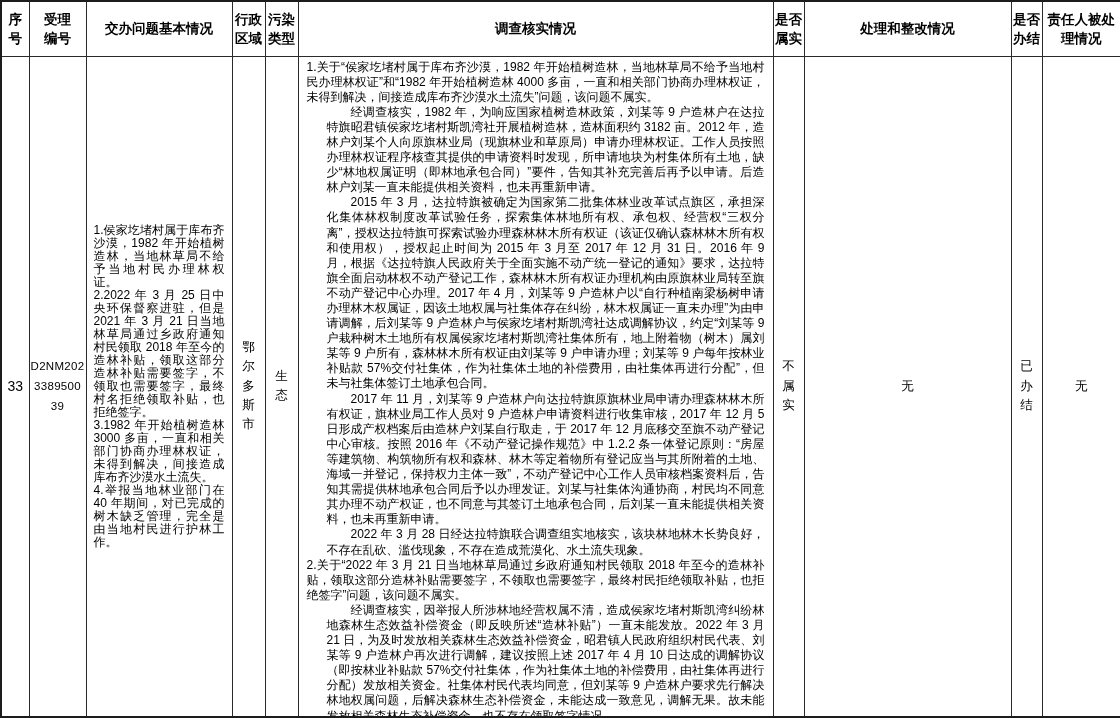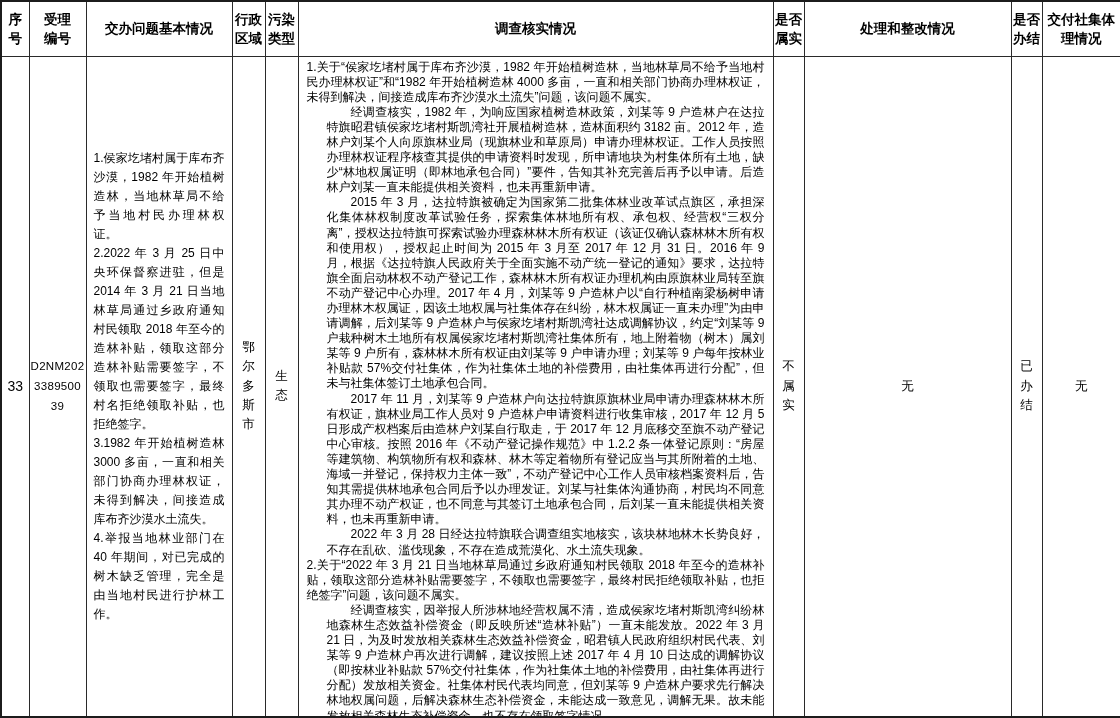--- a/index.html
+++ b/index.html
@@ -21,21 +21,21 @@
   td { color: #000000; font-size: 12px; }
   .center { text-align: center; margin-left: 9px; }
   .serial-cell { font-size: 14px; }
   .caseno-line { font-size: 11.5px; line-height: 20px; text-align: center; letter-spacing: .3px; }
   .vtext {
     display: inline-block; width: 1.1em; word-break: break-all;
     line-height: 1.55; font-size: 12.5px; text-align: center; vertical-align: middle;
   }
   .problem-cell { vertical-align: middle; }
   .problem-inner {
-    padding: 0 7px; text-align: justify; line-height: 19px; font-size: 12px;
+    padding: 0 7px; text-align: justify; line-height: 13px; font-size: 12px;
     max-height: 650px; overflow: hidden;
   }
   .verify-cell { vertical-align: top; }
   .verify-inner {
     height: 656px; overflow: hidden; padding: 3px 8px 0 8px;
     text-align: justify; line-height: 15.1px; font-size: 12px;
   }
   .para { margin: 0; }
   .para.indent { text-indent: 2em; margin-left: 20px; }
   .none-cell { font-size: 12.5px; text-align: center; }
@@ -67,36 +67,36 @@
       <th>行政
 区域</th>
       <th>污染
 类型</th>
       <th>调查核实情况</th>
       <th>是否
 属实</th>
       <th>处理和整改情况</th>
       <th>是否
 办结</th>
-      <th>交付社集体
+      <th>责任人被处
 理情况</th>
     </tr>
     <tr>
       <td class="center serial-cell">33</td>
       <td class="center">
         <div>
               <div class="caseno-line">D2NM202</div>
               <div class="caseno-line">3389500</div>
               <div class="caseno-line">39</div>
             </div>
       </td>
       <td class="problem-cell">
         <div class="problem-inner">
               <p class="para">1.侯家圪堵村属于库布齐沙漠，1982 年开始植树造林，当地林草局不给予当地村民办理林权证。</p>
-              <p class="para">2.2022 年 3 月 25 日中央环保督察进驻，但是 2014 年 3 月 21 日当地林草局通过乡政府通知村民领取 2018 年至今的造林补贴，领取这部分造林补贴需要签字，不领取也需要签字，最终村名拒绝领取补贴，也拒绝签字。</p>
+              <p class="para">2.2022 年 3 月 25 日中央环保督察进驻，但是 2021 年 3 月 21 日当地林草局通过乡政府通知村民领取 2018 年至今的造林补贴，领取这部分造林补贴需要签字，不领取也需要签字，最终村名拒绝领取补贴，也拒绝签字。</p>
               <p class="para">3.1982 年开始植树造林 3000 多亩，一直和相关部门协商办理林权证，未得到解决，间接造成库布齐沙漠水土流失。</p>
               <p class="para">4.举报当地林业部门在 40 年期间，对已完成的树木缺乏管理，完全是由当地村民进行护林工作。</p>
             </div>
       </td>
       <td class="center">
         <span class="vtext">鄂尔多斯市</span>
       </td>
       <td class="center">
         <span class="vtext">生态</span>
       </td>

